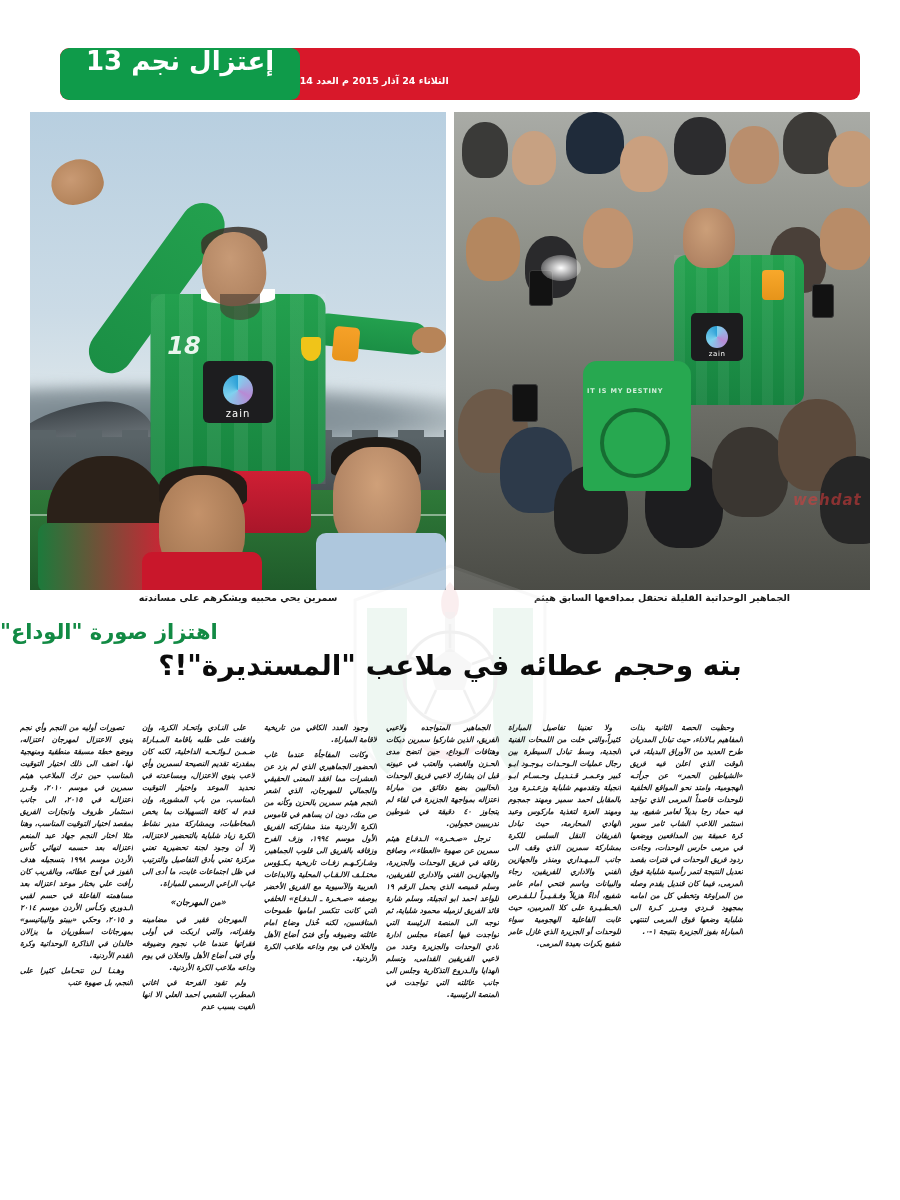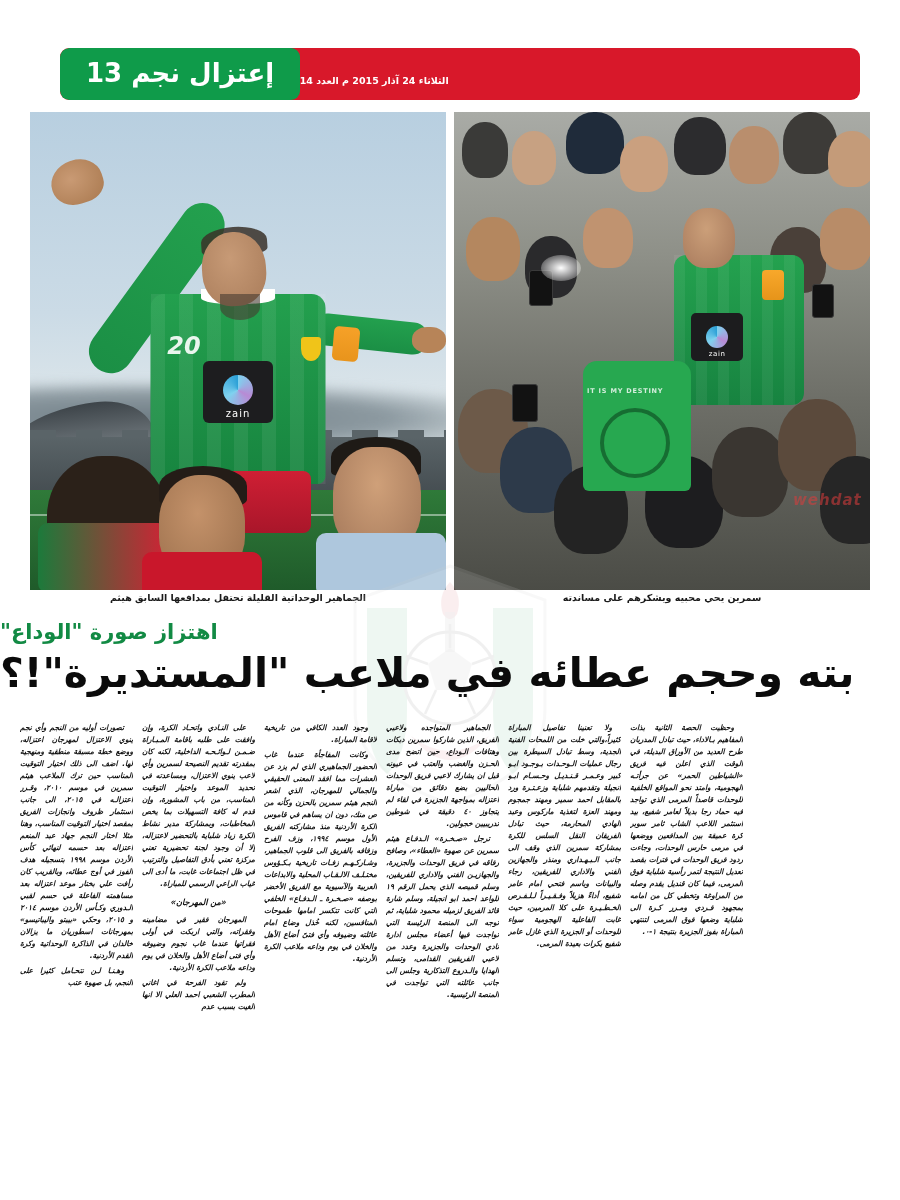--- a/index.html
+++ b/index.html
@@ -55,21 +55,20 @@
     margin-right:118px;
     padding-top:12px;
   }
   .mast-green{
     position:absolute;
     left:0;top:0;
     width:240px;height:52px;
     background:#0f9b4a;
     border-radius:9px;
     display:flex;
-    align-items:center;
     justify-content:center;
   }
   .mast-green-label{
     color:#ffffff;
     font-size:26px;
     font-weight:bold;
     white-space:nowrap;
     letter-spacing:-0.5px;
     line-height:1;
     padding-bottom:2px;
@@ -333,24 +332,24 @@
     text-align:left;
     direction:rtl;
     color:#128a44;
     font-size:21px;
     font-weight:bold;
     white-space:nowrap;
   }
   .headline{
     position:absolute;
     left:0;top:650px;width:900px;
-    text-align:left;
+    text-align:center;
     direction:rtl;
     color:#0b0b0b;
-    font-size:41px;
+    font-size:28px;
     font-weight:bold;
     white-space:nowrap;
     letter-spacing:-1px;
     line-height:1.15;
   }
 
   
   .cols{
     position:absolute;
     left:20px;top:722px;
@@ -404,21 +403,21 @@
       <div class="pitch"></div>
       <div class="pitch-line"></div>
 
       <div class="p2-armL"></div>
       <div class="p2-handL"></div>
       <div class="p2-armR"></div>
       <div class="p2-handR"></div>
       <div class="p2-torso"></div>
       <div class="p2-collar"></div>
       <div class="p2-armband"></div>
-      <div class="p2-number">20</div>
+      <div class="p2-number">18</div>
       <div class="p2-crest"></div>
       <div class="p2-sponsor">
         <div class="p2-sponsor-swirl"></div>
         <div class="p2-sponsor-text">zain</div>
       </div>
       <div class="p2-hair"></div>
       <div class="p2-head"></div>
       <div class="p2-beard"></div>
       <div class="p2-shorts"></div>
 
@@ -474,22 +473,22 @@
 
       <div class="lp-phone" style="left:18%;top:33%;width:22px;height:34px;"></div>
       <div class="lp-phone" style="left:14%;top:57%;width:24px;height:36px;"></div>
       <div class="lp-phone" style="left:86%;top:36%;width:20px;height:32px;"></div>
       <div class="lp-flash" style="left:21%;top:30%;"></div>
       <div class="wm-left">wehdat</div>
     </div>
   </div>
 
   <div class="caption-row">
+    <div class="caption">سمرين يحي محبيه ويشكرهم على مساندته</div>
     <div class="caption">الجماهير الوحداتية القليلة تحتفل بمدافعها السابق هيثم</div>
-    <div class="caption">سمرين يحي محبيه ويشكرهم على مساندته</div>
   </div>
 
   <svg class="crest-wm" viewBox="0 0 210 250">
     <path d="M105 6 L200 40 L200 150 Q200 212 105 244 Q10 212 10 150 L10 40 Z" fill="#ffffff" stroke="#cfcfcf" stroke-width="3"></path>
     <path d="M22 48 L62 48 L62 150 Q62 196 42 214 Q22 196 22 150 Z" fill="#1f9b4d" opacity=".5"></path>
     <path d="M148 48 L188 48 L188 150 Q188 196 168 214 Q148 196 148 150 Z" fill="#1f9b4d" opacity=".5"></path>
     <circle cx="105" cy="118" r="46" fill="none" stroke="#9a9a9a" stroke-width="3"></circle>
     <polygon points="105,88 127,104 119,130 91,130 83,104" fill="#8c8c8c" opacity=".45"></polygon>
     <path d="M105 88 L105 64 M83 104 L61 96 M127 104 L149 96 M91 130 L80 154 M119 130 L130 154" stroke="#9a9a9a" stroke-width="2.5" fill="none"></path>
     <path d="M105 22 Q118 36 112 54 Q105 64 98 54 Q92 36 105 22 Z" fill="#c9323f" opacity=".55"></path>

